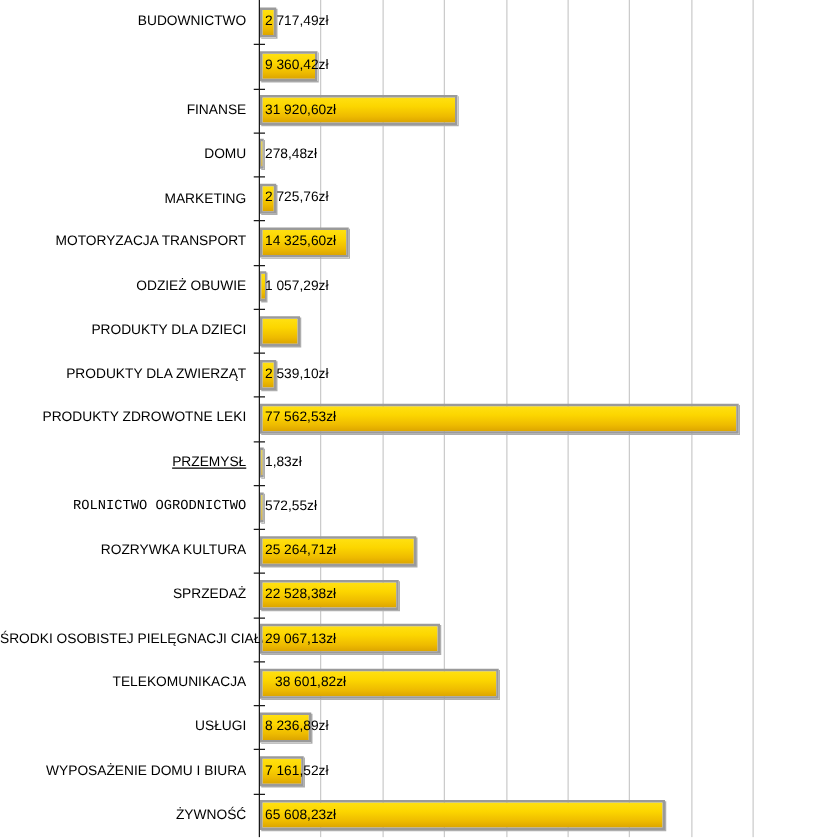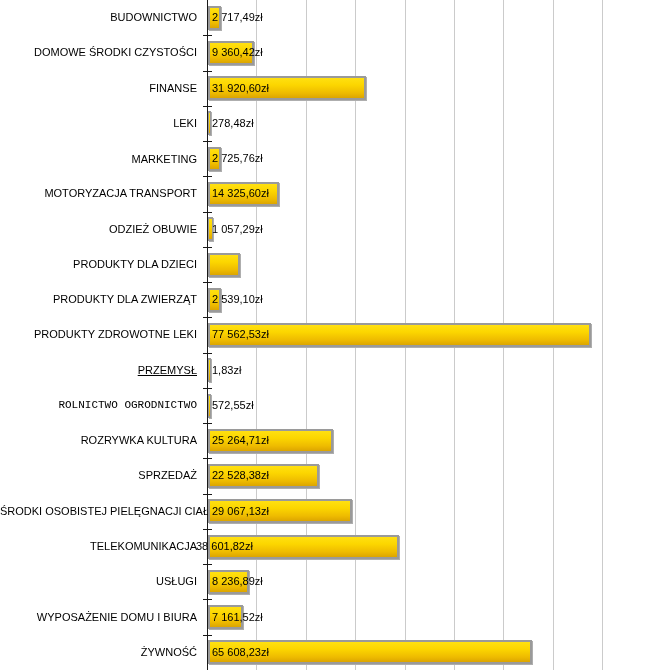--- a/index.html
+++ b/index.html
@@ -90,27 +90,26 @@
     <div class="tick" style="left: 203px; top: 423px;"></div>
     <div class="tick" style="left: 203px; top: 458px;"></div>
     <div class="tick" style="left: 203px; top: 494px;"></div>
     <div class="tick" style="left: 203px; top: 529px;"></div>
     <div class="tick" style="left: 203px; top: 564px;"></div>
     <div class="tick" style="left: 203px; top: 599px;"></div>
     <div class="tick" style="left: 203px; top: 635px;"></div>
     <div class="cat-label" style="top: 0px; height: 35.3px; line-height: 35.3px;">BUDOWNICTWO</div>
     <div class="bar" style="left: 208px; top: 5.6px; width: 13px;"></div>
     <div class="val-label" style="left: 212px; top: 0px; height: 35.3px; line-height: 35.3px;">2 717,49zł</div>
-    <div class="cat-label" style="top: 35.3px; height: 35.3px; line-height: 35.3px;">DOMOWE ŚRODKI CZYSTOŚCI</div>
     <div class="bar" style="left: 208px; top: 40.9px; width: 46px;"></div>
     <div class="val-label" style="left: 212px; top: 35.3px; height: 35.3px; line-height: 35.3px;">9 360,42zł</div>
     <div class="cat-label" style="top: 70.5px; height: 35.3px; line-height: 35.3px;">FINANSE</div>
     <div class="bar" style="left: 208px; top: 76.2px; width: 158px;"></div>
     <div class="val-label" style="left: 212px; top: 70.5px; height: 35.3px; line-height: 35.3px;">31 920,60zł</div>
-    <div class="cat-label" style="top: 105.8px; height: 35.3px; line-height: 35.3px;">LEKI</div>
+    <div class="cat-label" style="top: 105.8px; height: 35.3px; line-height: 35.3px;">DOMU</div>
     <div class="bar" style="left: 208px; top: 111.4px; width: 3px; border-left-width: 1px; border-right-width: 1px;"></div>
     <div class="val-label" style="left: 212px; top: 105.8px; height: 35.3px; line-height: 35.3px;">278,48zł</div>
     <div class="cat-label" style="top: 142px; height: 35.3px; line-height: 35.3px;">MARKETING</div>
     <div class="bar" style="left: 208px; top: 146.7px; width: 13px;"></div>
     <div class="val-label" style="left: 212px; top: 141.1px; height: 35.3px; line-height: 35.3px;">2 725,76zł</div>
     <div class="cat-label" style="top: 176.3px; height: 35.3px; line-height: 35.3px;">MOTORYZACJA TRANSPORT</div>
     <div class="bar" style="left: 208px; top: 181.9px; width: 71px;"></div>
     <div class="val-label" style="left: 212px; top: 176.3px; height: 35.3px; line-height: 35.3px;">14 325,60zł</div>
     <div class="cat-label" style="top: 211.6px; height: 35.3px; line-height: 35.3px;">ODZIEŻ OBUWIE</div>
     <div class="bar" style="left: 208px; top: 217.2px; width: 5px; border-left-width: 1px; border-right-width: 1px;"></div>
@@ -133,21 +132,21 @@
     <div class="bar" style="left: 208px; top: 428.8px; width: 125px;"></div>
     <div class="val-label" style="left: 212px; top: 423.2px; height: 35.3px; line-height: 35.3px; text-align: right;">25 264,71zł</div>
     <div class="cat-label" style="top: 458.4px; height: 35.3px; line-height: 35.3px;">SPRZEDAŻ</div>
     <div class="bar" style="left: 208px; top: 464.1px; width: 111px;"></div>
     <div class="val-label" style="left: 212px; top: 458.4px; height: 35.3px; line-height: 35.3px;">22 528,38zł</div>
     <div class="cat-label" style="top: 493.7px; height: 35.3px; line-height: 35.3px;">ŚRODKI OSOBISTEJ PIELĘGNACJI CIAŁA</div>
     <div class="bar" style="left: 208px; top: 499.3px; width: 144px;"></div>
     <div class="val-label" style="left: 212px; top: 493.7px; height: 35.3px; line-height: 35.3px;">29 067,13zł</div>
     <div class="cat-label" style="top: 528.9px; height: 35.3px; line-height: 35.3px;">TELEKOMUNIKACJA</div>
     <div class="bar" style="left: 208px; top: 534.6px; width: 191px;"></div>
-    <div class="val-label" style="left: 196px; top: 528.9px; height: 35.3px; line-height: 35.3px; text-align: center;">38 601,82zł</div>
+    <div class="val-label" style="left: 220px; top: 528.9px; height: 35.3px; line-height: 35.3px; text-align: center;">38 601,82zł</div>
     <div class="cat-label" style="top: 564.2px; height: 35.3px; line-height: 35.3px;">USŁUGI</div>
     <div class="bar" style="left: 208px; top: 569.8px; width: 41px;"></div>
     <div class="val-label" style="left: 212px; top: 564.2px; height: 35.3px; line-height: 35.3px;">8 236,89zł</div>
     <div class="cat-label" style="top: 599.5px; height: 35.3px; line-height: 35.3px;">WYPOSAŻENIE DOMU I BIURA</div>
     <div class="bar" style="left: 208px; top: 605.1px; width: 35px;"></div>
     <div class="val-label" style="left: 212px; top: 599.5px; height: 35.3px; line-height: 35.3px;">7 161,52zł</div>
     <div class="cat-label" style="top: 634.7px; height: 35.3px; line-height: 35.3px;">ŻYWNOŚĆ</div>
     <div class="bar" style="left: 208px; top: 640.4px; width: 324px;"></div>
     <div class="val-label" style="left: 212px; top: 634.7px; height: 35.3px; line-height: 35.3px;">65 608,23zł</div>
   </div>

